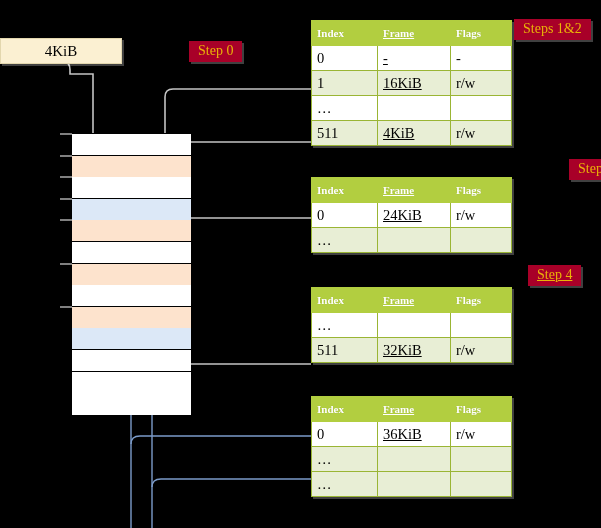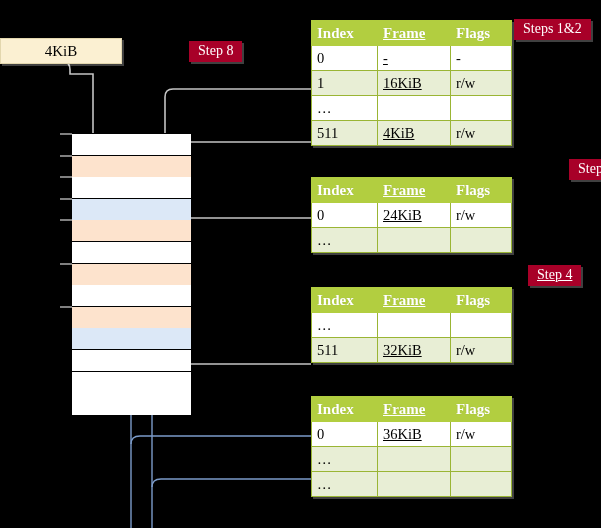--- a/index.html
+++ b/index.html
@@ -25,21 +25,21 @@
     height:20px;
     line-height:20px;
     text-align:left;
     white-space:nowrap;
     overflow:hidden;
   }
   .ptable th{
     background:#b2ce40;
     color:#ffffff;
     font-weight:bold;
-    font-size:15px;
+    font-size:11px;
     border:1px solid #b2ce40;
     text-shadow:0 0 1px rgba(0,0,0,.15);
   }
   .ptable tr.alt td{background:#e8eed5;}
   .ptable tr.plain td{background:#ffffff;}
   .ptable td.hl{background:#fbf8b0;}
   .col-i{width:55px;}
   .col-f{width:62px;text-decoration:underline;}
   .col-g{width:50px;}
 
@@ -53,21 +53,21 @@
     position:absolute;left:0px;top:38px;width:120px;height:24px;
     background:#fbf0d2;border:1px solid #e3d7ae;
     box-shadow:2px 2px 0 rgba(255,255,255,0.25);
     display:flex;align-items:center;justify-content:center;
     font-size:15px;
   }
 
   
   .badge{
     position:absolute;
-    background:#a80028;color:#ffffff;
+    background:#a80028;color:#eab308;
     font-size:14px;
     padding:2px 9px 3px 9px;
     box-shadow:2px 2px 0 rgba(255,255,255,0.25);
     white-space:nowrap;
   }
   #badge0{left:189px;top:41px;}
   #badge12{left:514px;top:19px;}
   #badge3{left:521px;top:159px;margin-left:48px;}
   #badge4{left:528px;top:265px;text-decoration:underline;}
 
@@ -141,21 +141,21 @@
       <path d="M152,528 L152,487 Q152,479 161,479 L311,479" fill="none" stroke="#7b9bc9" stroke-width="1.4"></path>
       <path d="M152,487 L152,324" fill="none" stroke="#7b9bc9" stroke-width="1.4" marker-end="url(#ah-blue)"></path>
     </g>
   </svg>
 
   <div id="kibbox">
     <span>4KiB</span>
   </div>
 
   <div class="badge" id="badge0">
-    <span>Step 8</span>
+    <span>Step 0</span>
   </div>
   <div class="badge" id="badge12">
     <span>Steps 1&amp;2</span>
   </div>
   <div class="badge" id="badge3">
     <span>Step 3</span>
   </div>
   <div class="badge" id="badge4">
     <span>Step 4</span>
   </div>

